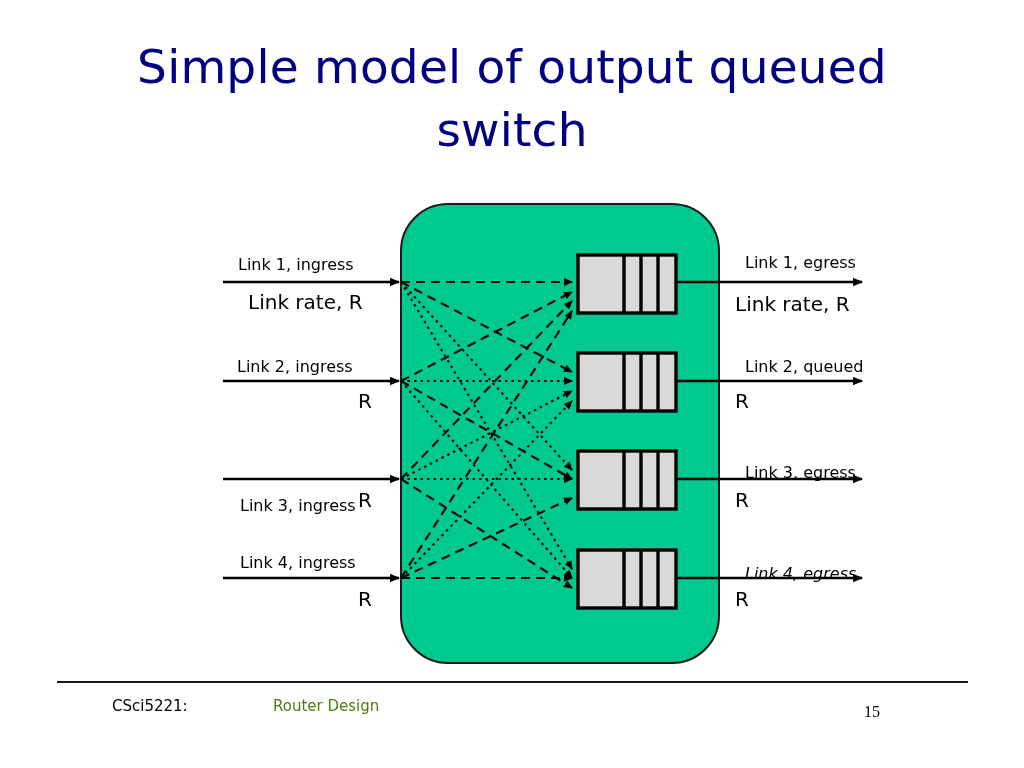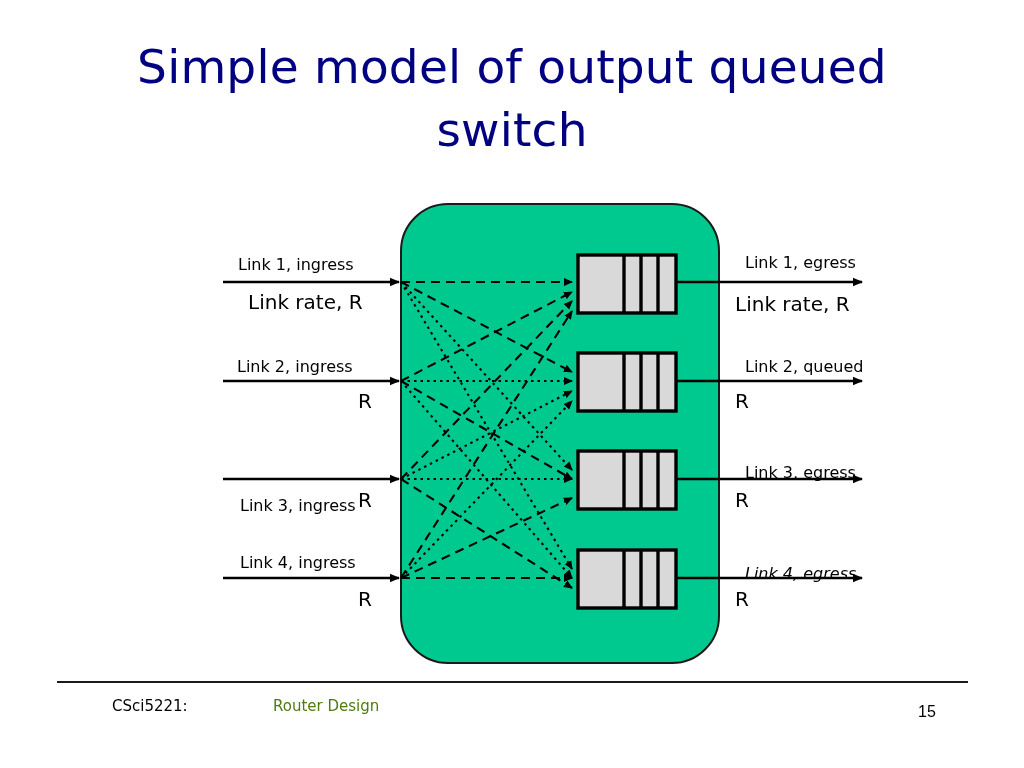--- a/index.html
+++ b/index.html
@@ -89,25 +89,25 @@
   .footer-topic {
     position: absolute;
     left: 273px;
     top: 697px;
     font-size: 15px;
     color: #4d7c0f;
     font-family: "DejaVu Sans", "Liberation Sans", sans-serif;
   }
   .footer-page {
     position: absolute;
-    left: 918px;
+    left: 864px;
     top: 703px;
     font-size: 16px;
     color: #000000;
-    font-family: Liberation Sans, sans-serif;
+    font-family: Liberation Serif, serif;
     text-align: right;
   }
 </style>
 </head>
 <body>
 
 <div id="slide">
 
   <div class="slide-title">Simple model of output queued
 switch</div>

